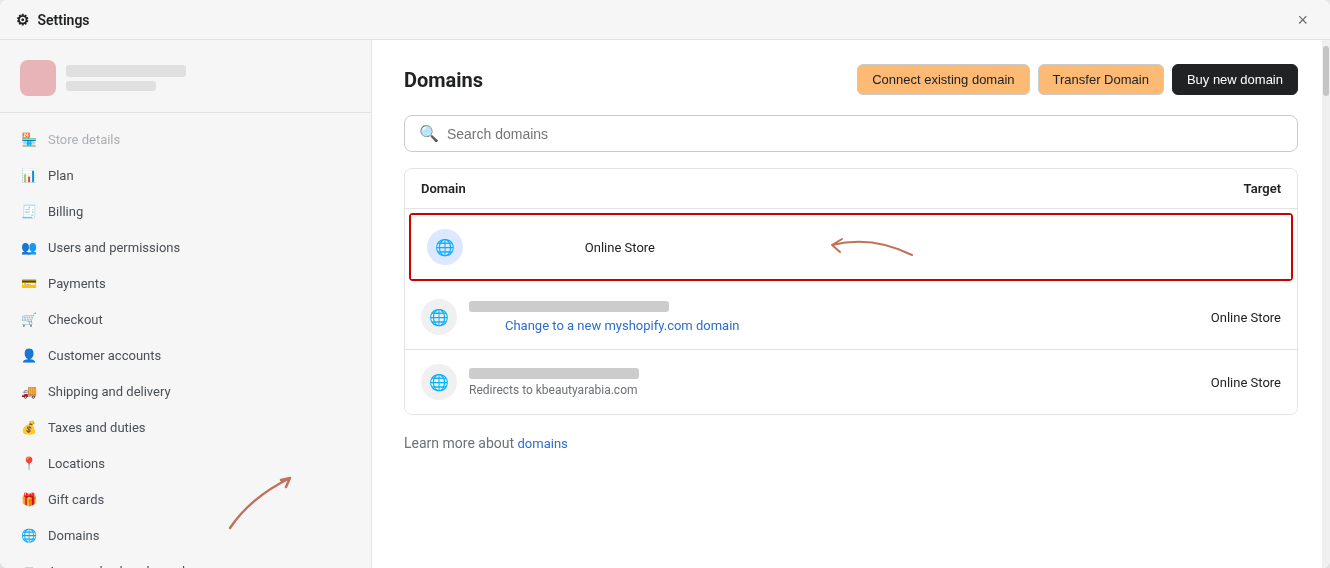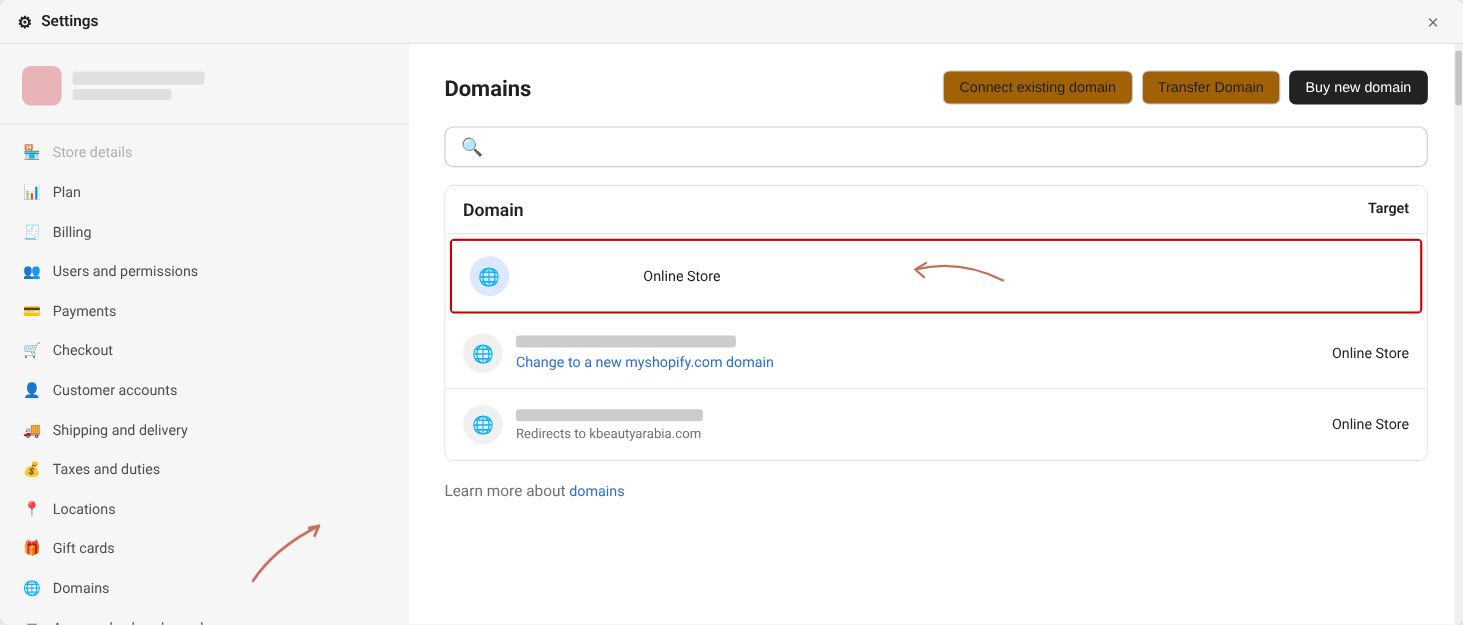--- a/index.html
+++ b/index.html
@@ -24,30 +24,30 @@
     
     .sidebar::-webkit-scrollbar { width: 4px; }
     .sidebar::-webkit-scrollbar-thumb { background: #ccc; border-radius: 2px; }
     
     .main-content { flex: 1; overflow-y: auto; padding: 24px 32px; background: #fff; position: relative; }
     .main-content::-webkit-scrollbar { width: 8px; }
     .main-content::-webkit-scrollbar-thumb { background: #ccc; border-radius: 4px; }
     .main-header { display: flex; align-items: center; justify-content: space-between; margin-bottom: 20px; }
     .main-title { font-size: 20px; font-weight: 700; color: #202223; }
     .header-actions { display: flex; gap: 8px; align-items: center; }
-    .btn { padding: 7px 14px; border-radius: 6px; font-size: 13px; cursor: pointer; border: 1px solid #c9cccf; background: #a16207; color: #202223; font-weight: 500; }
+    .btn { padding: 7px 14px; border-radius: 6px; font-size: 13px; cursor: pointer; border: 1px solid #c9cccf; background: #fdba74; color: #202223; font-weight: 500; }
     .btn-primary { background: #202223; color: #fff; border-color: #202223; }
     
     .search-bar { display: flex; align-items: center; border: 1px solid #c9cccf; border-radius: 8px; padding: 8px 14px; margin-bottom: 16px; background: #fff; }
     .search-bar input { border: none; outline: none; font-size: 14px; color: #6d7175; flex: 1; background: transparent; }
     .search-icon-wrap { color: #8c9196; margin-right: 8px; }
     
     .domain-table { border: 1px solid #e1e3e5; border-radius: 8px; overflow: hidden; }
     .domain-table-header { display: flex; align-items: center; padding: 12px 16px; background: #fff; border-bottom: 1px solid #e1e3e5; }
-    .col-domain { flex: 1; font-size: 16px; font-weight: 600; color: #202223; }
+    .col-domain { flex: 1; font-size: 13px; font-weight: 600; color: #202223; }
     .col-target { width: 180px; font-size: 13px; font-weight: 600; color: #202223; text-align: right; }
     .domain-row { display: flex; align-items: center; padding: 14px 16px; background: #fff; border-bottom: 1px solid #e1e3e5; }
     .domain-row:last-child { border-bottom: none; }
     .domain-icon { width: 36px; height: 36px; border-radius: 50%; background: #e8f0fe; display: flex; align-items: center; justify-content: center; margin-right: 12px; flex-shrink: 0; }
     .domain-info { flex: 1; }
     .domain-name { font-size: 13px; color: #5e5e5e; background: #d0d0d0; border-radius: 3px; width: 160px; height: 12px; display: block; }
     .domain-primary { font-size: 12px; color: #6d7175; margin-top: 2px; }
     .domain-target { width: 180px; font-size: 13px; color: #202223; text-align: right; }
     .link-blue { color: #2c6ecb; text-decoration: none; font-size: 13px; }
     
@@ -139,20 +139,21 @@
           <h1 class="main-title">Domains</h1>
           <div class="header-actions">
             <button class="btn">Connect existing domain</button>
             <button class="btn">Transfer Domain</button>
             <button class="btn btn-primary">Buy new domain</button>
           </div>
         </div>
 
         <div class="search-bar">
           <span class="search-icon-wrap">🔍</span>
+          <input type="text" placeholder="Search domains" style="">
         </div>
 
         <div class="domain-table">
           <div class="domain-table-header">
             <span class="col-domain">Domain</span>
             <span class="col-target">Target</span>
           </div>
 
           <div style="border: 2px solid #cc0000; border-radius: 4px; margin: 4px; position: relative;">
             <div class="domain-row" style="background:#fff;">
@@ -162,21 +163,21 @@
               <span class="domain-target">Online Store</span>
             </div>
           </div>
 
           <div class="domain-row" style="border-bottom: 1px solid #e1e3e5;">
             <div class="domain-icon" style="background:#f0f0f0;">
               <span style="font-size:16px; color:#6d7175;">🌐</span>
             </div>
             <div class="domain-info">
               <span style="display:block; background:#ccc; width:200px; height:11px; border-radius:3px;"></span>
-              <div style="margin-top:3px;">
+              <div style="margin-top:3px;margin-left:36px;">
                 <a href="#" class="link-blue">Change to a new myshopify.com domain</a>
               </div>
             </div>
             <span class="domain-target">Online Store</span>
           </div>
 
           <div class="domain-row">
             <div class="domain-icon" style="background:#f0f0f0;">
               <span style="font-size:16px; color:#6d7175;">🌐</span>
             </div>

